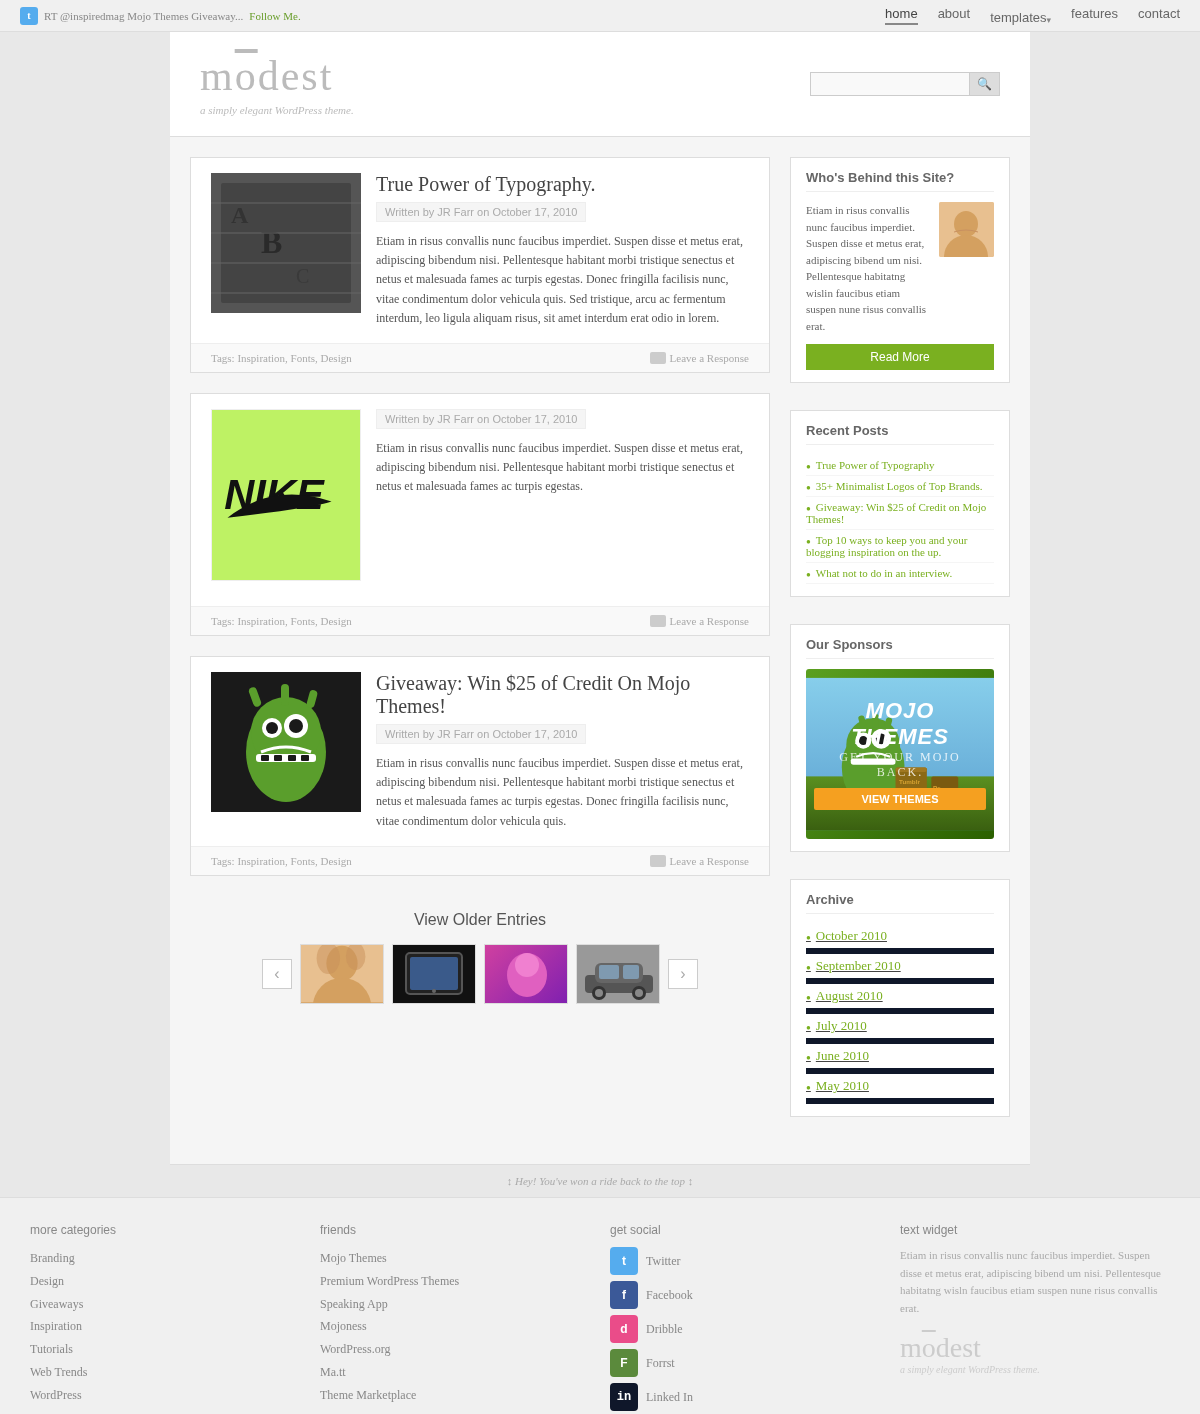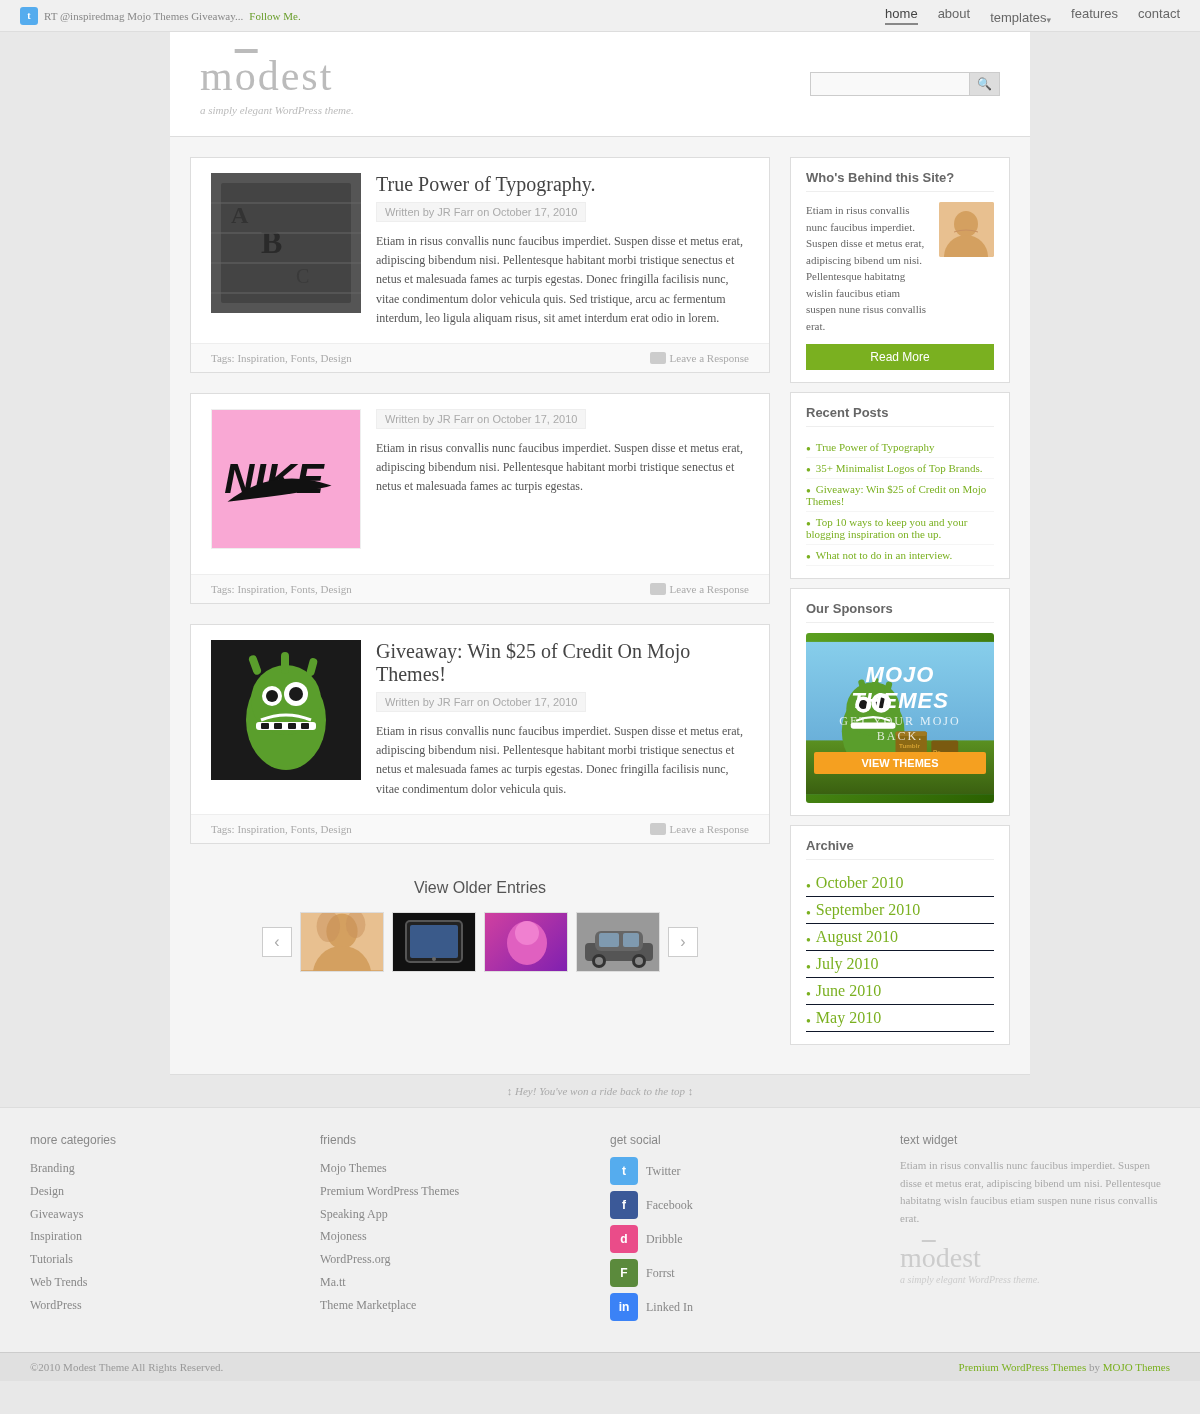--- a/index.html
+++ b/index.html
@@ -49,53 +49,53 @@
 
     
     .older-entries { text-align: center; padding: 15px 0 20px; }
     .older-entries h3 { font-size: 16px; color: #555; font-weight: normal; margin-bottom: 15px; font-family: Arial, sans-serif; }
     .thumb-strip { display: flex; align-items: center; justify-content: center; gap: 8px; }
     .thumb-nav { width: 30px; height: 30px; border: 1px solid #ccc; background: white; color: #aaa; font-size: 16px; cursor: pointer; display: flex; align-items: center; justify-content: center; }
     .thumb-item { width: 84px; height: 60px; background: #ccc; overflow: hidden; border: 1px solid #ddd; }
     .thumb-person { background: linear-gradient(180deg, #f5d5a0 0%, #e8b87a 100%); }
 
     
-    .sidebar-section { background: white; border: 1px solid #ddd; margin-bottom: 9px; padding: 12px 15px; }
+    .sidebar-section { background: white; border: 1px solid #ddd; margin-bottom: 27px; padding: 12px 15px; }
     .sidebar-section h3 { font-size: 13px; font-family: Arial, sans-serif; color: #666; border-bottom: 1px solid #eee; padding-bottom: 6px; margin-bottom: 10px; font-weight: bold; }
     .who-behind { display: flex; gap: 10px; align-items: flex-start; }
     .who-text { font-size: 11px; color: #666; line-height: 1.5; flex: 1; }
     .who-photo { width: 55px; height: 55px; background: linear-gradient(135deg, #f5d5a0, #e8b87a); border-radius: 2px; flex-shrink: 0; overflow: hidden; display: flex; align-items: center; justify-content: center; }
     .read-more-btn { display: block; background: #7ab020; color: white; text-align: center; padding: 6px 12px; text-decoration: none; font-size: 12px; font-family: Arial, sans-serif; margin-top: 10px; border: none; cursor: pointer; width: 100%; }
     .recent-posts li { list-style: none; padding: 4px 0; border-bottom: 1px solid #f5f5f5; font-size: 11px; }
     .recent-posts li::before { content: '●'; color: #7ab020; margin-right: 5px; font-size: 8px; }
     .recent-posts li a { color: #7ab020; text-decoration: none; }
     .sponsor-img { width: 100%; height: 170px; background: linear-gradient(135deg, #5ba020 0%, #2a6000 100%); display: flex; flex-direction: column; align-items: center; justify-content: center; color: white; position: relative; overflow: hidden; border-radius: 3px; }
     .mojo-title { font-size: 22px; font-weight: 900; font-style: italic; color: white; font-family: Arial Black, sans-serif; letter-spacing: 1px; }
     .mojo-subtitle { font-size: 12px; color: rgba(255,255,255,0.8); letter-spacing: 2px; }
     .view-themes-btn { background: #f5a020; color: white; padding: 5px 14px; font-size: 11px; font-weight: bold; font-family: Arial, sans-serif; margin-top: 8px; border-radius: 2px; }
-    .archive-list li { list-style: none; padding: 4px 0; border-bottom: 1px solid #0f172a; font-size: 16px; }
+    .archive-list li { list-style: none; padding: 4px 0; border-bottom: 6px solid #0f172a; font-size: 13px; text-decoration: underline; }
     .archive-list li::before { content: '●'; color: #7ab020; margin-right: 5px; font-size: 8px; }
     .archive-list li a { color: #7ab020; text-decoration: none; }
 
     
     #back-to-top { text-align: center; padding: 10px; font-size: 11px; color: #aaa; font-style: italic; background: #e8e8e8; border-top: 1px solid #ddd; }
 
     
     #footer { background: #f0f0f0; border-top: 1px solid #ddd; padding: 25px 30px; display: flex; gap: 20px; }
     .footer-col { flex: 1; }
     .footer-col h4 { font-size: 12px; font-family: Arial, sans-serif; color: #888; margin-bottom: 10px; font-weight: normal; text-transform: lowercase; }
     .footer-col ul { list-style: none; }
     .footer-col ul li a { font-size: 12px; color: #888; text-decoration: none; line-height: 1.9; }
     .social-item { display: flex; align-items: center; gap: 8px; margin-bottom: 6px; }
     .social-icon { width: 28px; height: 28px; border-radius: 4px; display: flex; align-items: center; justify-content: center; color: white; font-size: 12px; font-weight: bold; font-family: Arial, sans-serif; }
     .social-twitter { background: #55acee; }
     .social-facebook { background: #3b5998; }
     .social-dribbble { background: #ea4c89; }
     .social-forrst { background: #5b8a3c; }
-    .social-linkedin { background: #3b82f6; }
+    .social-linkedin { background: #0f172a; font-family: Liberation Mono, monospace; }
     .social-label { font-size: 12px; color: #888; }
     .footer-widget-text { font-size: 11px; color: #aaa; line-height: 1.6; margin-bottom: 15px; }
     .footer-logo { font-size: 28px; color: #ccc; font-family: Georgia, serif; font-weight: normal; }
     .footer-logo-sub { font-size: 10px; color: #ccc; font-style: italic; }
 
     
     #bottom-bar { background: #e0e0e0; border-top: 1px solid #ccc; padding: 8px 30px; display: flex; justify-content: space-between; font-size: 11px; color: #999; }
     #bottom-bar a { color: #7ab020; text-decoration: none; }
 
     
@@ -164,21 +164,21 @@
           <span class="tags">Tags: Inspiration, Fonts, Design</span>
           <a href="#" class="comment-link">
             <span class="comment-icon"></span>
             <span>Leave a Response</span>
           </a>
         </div>
       </div>
 
       <div class="post">
         <div class="post-inner clearfix">
-          <div class="img-nike" style="float:left; margin-right:15px; margin-bottom:10px; width:150px; height:140px; background:#f9a8d4; border:1px solid #eee; display:flex; align-items:center; justify-content:center;">
+          <div class="img-nike" style="float:left; margin-right:15px; margin-bottom:10px; width:150px; height:172px; background:#bef264; border:1px solid #eee; display:flex; align-items:center; justify-content:center;">
             <svg width="130" height="60" viewBox="0 0 200 80">
               <text x="5" y="62" font-size="64" font-family="Arial Black, sans-serif" font-weight="900" font-style="italic" fill="#111">NIKE</text>
               <path d="M 10,75 Q 80,20 170,50 Q 140,60 10,75 Z" fill="#111"></path>
             </svg>
           </div>
           <div>
             <div class="post-meta">Written by JR Farr on October 17, 2010</div>
             <p class="post-excerpt">Etiam in risus convallis nunc faucibus imperdiet. Suspen disse et metus erat, adipiscing bibendum nisi. Pellentesque habitant morbi tristique senectus et netus et malesuada fames ac turpis egestas.</p>
           </div>
         </div>

